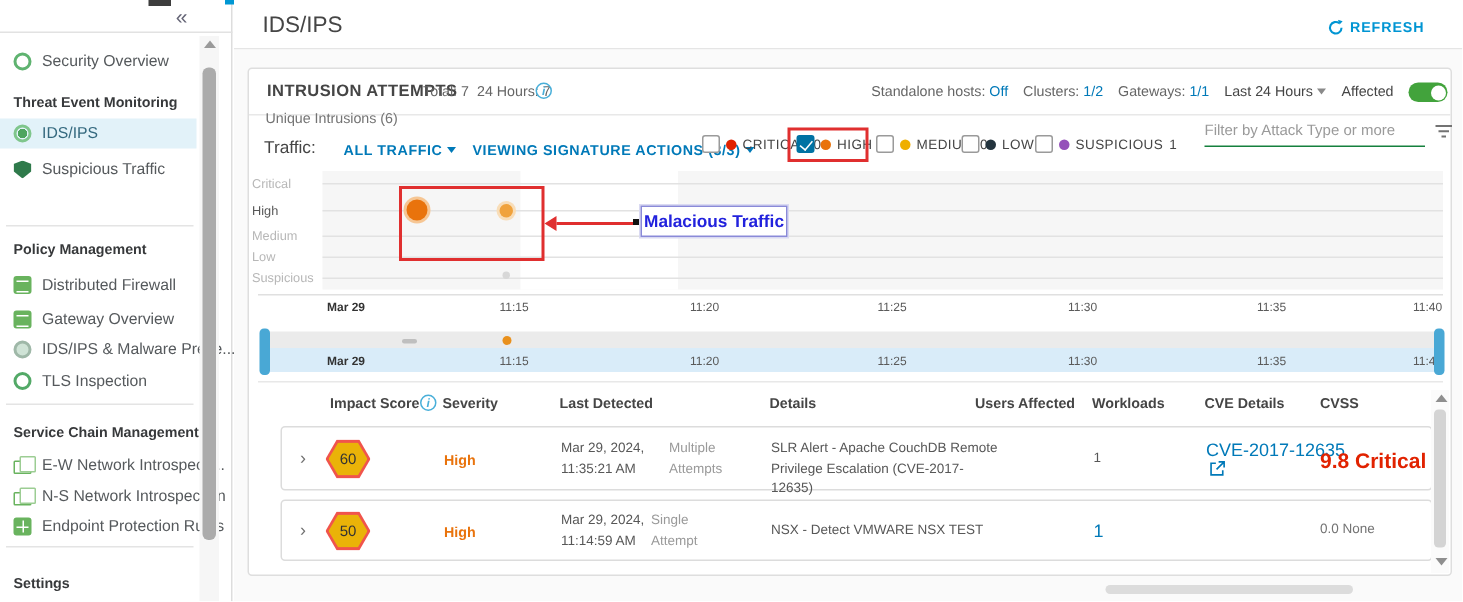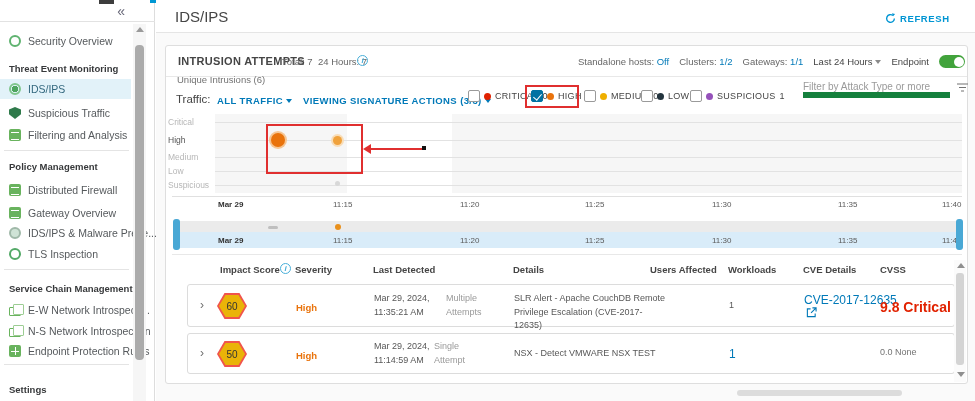--- a/index.html
+++ b/index.html
@@ -44,31 +44,31 @@
   
   #panel { left:165px; top:45px; width:803px; height:339px; background:#fff; border:1px solid #dedede; border-radius:3px; }
   #panel-title { left:178px; top:55px; font-size:11px; font-weight:bold; letter-spacing:.3px; color:#454545; }
   .meta { font-size:9.5px; color:#666; }
   .bluetxt { color:#0079b8; }
   #hdr-right { right:10px; top:55px; display:flex; align-items:center; gap:10px; font-size:9.5px; color:#666; white-space:nowrap; }
   #panel-div1 { left:166px; top:76px; width:801px; height:1px; background:#e8e8e8; }
 
   #unique-label { left:177px; top:74px; font-size:9.5px; color:#737373; }
   #traffic-label { left:176px; top:93px; font-size:11.5px; color:#454545; }
-  .linkcaps { font-size:9.5px; font-weight:bold; color:#0079b8; letter-spacing:.4px; cursor:pointer; white-space:nowrap; }
+  .linkcaps { font-size:9.5px; font-weight:bold; color:#0079b8; letter-spacing:.4px; cursor:pointer; white-space:nowrap;margin-left:12px; }
   #traffic-val { left:217px; top:95px; }
   #viewing { left:303px; top:95px; }
   .caret { display:inline-block; width:0; height:0; border-left:3.5px solid transparent; border-right:3.5px solid transparent; border-top:4px solid currentColor; margin-left:3px; vertical-align:middle; }
   .sev { display:flex; align-items:center; gap:4px; font-size:9px; color:#454545; letter-spacing:.3px; white-space:nowrap; cursor:pointer; }
   .cb { width:12px; height:12px; border:1px solid #9a9a9a; border-radius:2px; background:#fff; position:relative; }
   .cb.on { background:#0072a3; border-color:#0072a3; }
   .cb.on:after { content:""; position:absolute; left:3px; top:1px; width:4px; height:7px; border:solid #fff; border-width:0 1.5px 1.5px 0; transform:rotate(40deg); }
   .dot { width:7px; height:7px; border-radius:50%; display:inline-block; }
   #hl-high { left:525px; top:85px; width:54px; height:23px; border:2px solid #e02f2f; }
-  #filter-box { left:803px; top:77px; width:147px; height:21px; border-bottom:6px solid #15803d; font-size:10px; color:#9a9a9a; display:flex; align-items:flex-end; }
+  #filter-box { left:803px; top:77px; width:147px; height:21px; border-bottom:1px solid #15803d; font-size:10px; color:#9a9a9a; display:flex; align-items:center; }
   #funnel { left:956px; top:83px; }
 
   
   #plot { left:215px; top:114px; width:747px; height:79px; background:#f6f6f6; }
   #plot-stripe { left:347px; top:114px; width:105px; height:79px; background:#fff; }
   .gline { left:215px; width:747px; height:1px; background:#e2e2e2; }
   .rowlab { left:168px; font-size:8.5px; color:#b7b7b7; transform:translateY(-50%); }
   .rowlab.hi { color:#565656; }
   .cdot { border-radius:50%; }
   #red-rect { left:266px; top:124px; width:97px; height:50px; border:2px solid #e02f2f; }
@@ -128,24 +128,20 @@
     <div class="nav-head abs" style="top:63px">Threat Event Monitoring</div>
 
     <div class="nav-item sel abs" style="top:79px">
       <span class="nicon icn-target"></span>
       <span>IDS/IPS</span>
     </div>
     <div class="nav-item abs" style="top:103px">
       <span class="nicon icn-shield"></span>
       <span>Suspicious Traffic</span>
     </div>
-    <div class="nav-item abs" style="top:125px">
-      <span class="nicon icn-wall"></span>
-      <span>Filtering and Analysis</span>
-    </div>
 
     <div class="nav-div abs" style="top:150px"></div>
     <div class="nav-head abs" style="top:161px">Policy Management</div>
 
     <div class="nav-item abs" style="top:180px">
       <span class="nicon icn-wall"></span>
       <span>Distributed Firewall</span>
     </div>
     <div class="nav-item abs" style="top:203px">
       <span class="nicon icn-wall"></span>
@@ -201,21 +197,21 @@
   <div id="panel-title" class="abs">INTRUSION ATTEMPTS</div>
   <span class="abs meta" style="left:282px;top:56px">Total: 7</span>
   <span class="abs meta" style="left:318px;top:56px">24 Hours: 7</span>
   <span class="abs info" style="left:357px;top:55px">i</span>
 
   <div id="hdr-right" class="abs">
     <span><span>Standalone hosts:</span> <a class="bluetxt">Off</a></span>
     <span><span>Clusters:</span> <a class="bluetxt">1/2</a></span>
     <span><span>Gateways:</span> <a class="bluetxt">1/1</a></span>
     <span style="color:#454545"><span>Last 24 Hours</span><span class="caret" style="color:#8a8a8a"></span></span>
-    <span style="color:#454545">Endpoint</span>
+    <span style="color:#454545">Affected</span>
     <span class="toggle"></span>
   </div>
   <div id="panel-div1" class="abs"></div>
 
   <div id="unique-label" class="abs">Unique Intrusions (6)</div>
   <div id="traffic-label" class="abs">Traffic:</div>
   <div id="traffic-val" class="abs linkcaps"><span>ALL TRAFFIC</span><span class="caret"></span></div>
   <div id="viewing" class="abs linkcaps"><span>VIEWING SIGNATURE ACTIONS (3/3)</span><span class="caret"></span></div>
 
   <div class="sev abs" style="left:468px;top:90px">
@@ -271,20 +267,21 @@
   <span class="rowlab abs" style="top:185px">Suspicious</span>
 
   <div class="cdot abs" style="left:271px;top:133px;width:14px;height:14px;background:#e9730c;box-shadow:0 0 0 2px #f6c694"></div>
   <div class="cdot abs" style="left:333px;top:136px;width:9px;height:9px;background:#f0a23c;box-shadow:0 0 0 2px #f8ddb8"></div>
   <div class="cdot abs" style="left:335px;top:181px;width:5px;height:5px;background:#d8d8d8"></div>
 
   <div id="red-rect" class="abs"></div>
   <div id="arrow-head" class="abs"></div>
   <div id="arrow-line" class="abs"></div>
   <div id="arrow-anchor" class="abs"></div>
+  <div id="annot-box" class="abs">Malacious Traffic</div>
 
   <div id="axis-top-border" class="abs"></div>
   <span class="tick b abs" style="left:218px;top:200px">Mar 29</span>
   <span class="tick abs" style="left:333px;top:200px">11:15</span>
   <span class="tick abs" style="left:460px;top:200px">11:20</span>
   <span class="tick abs" style="left:585px;top:200px">11:25</span>
   <span class="tick abs" style="left:712px;top:200px">11:30</span>
   <span class="tick abs" style="left:838px;top:200px">11:35</span>
   <span class="tick abs" style="left:942px;top:200px">11:40</span>
 

